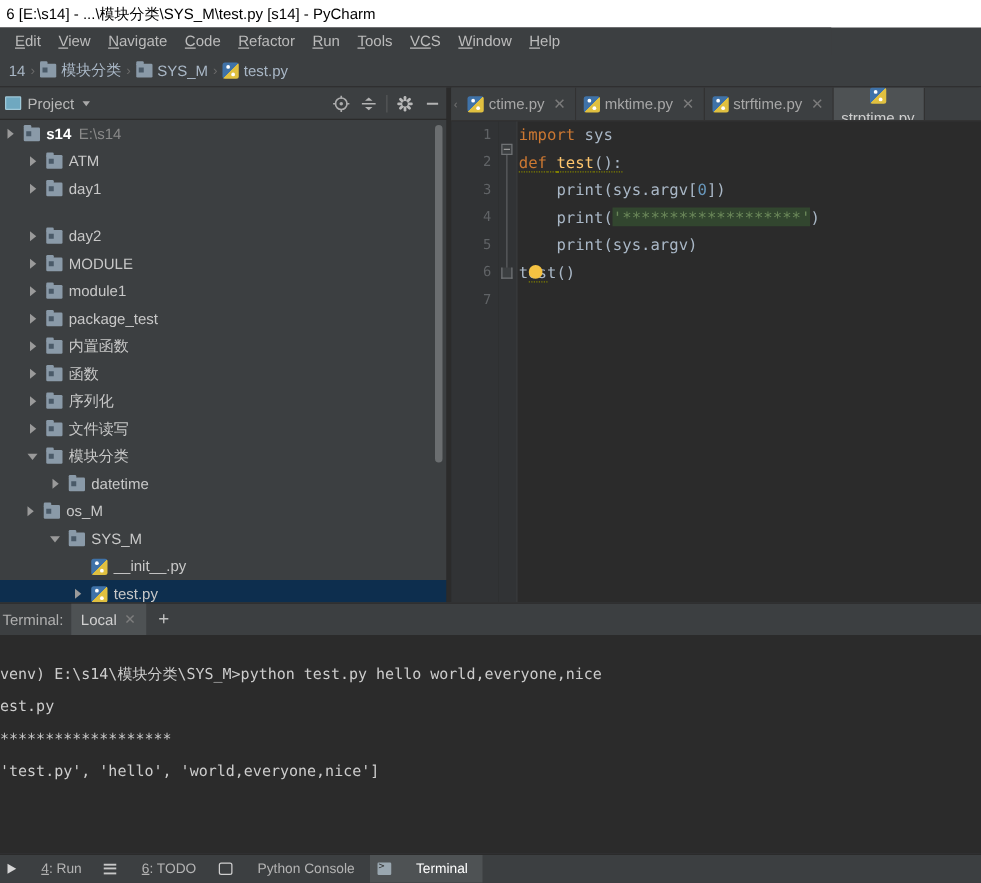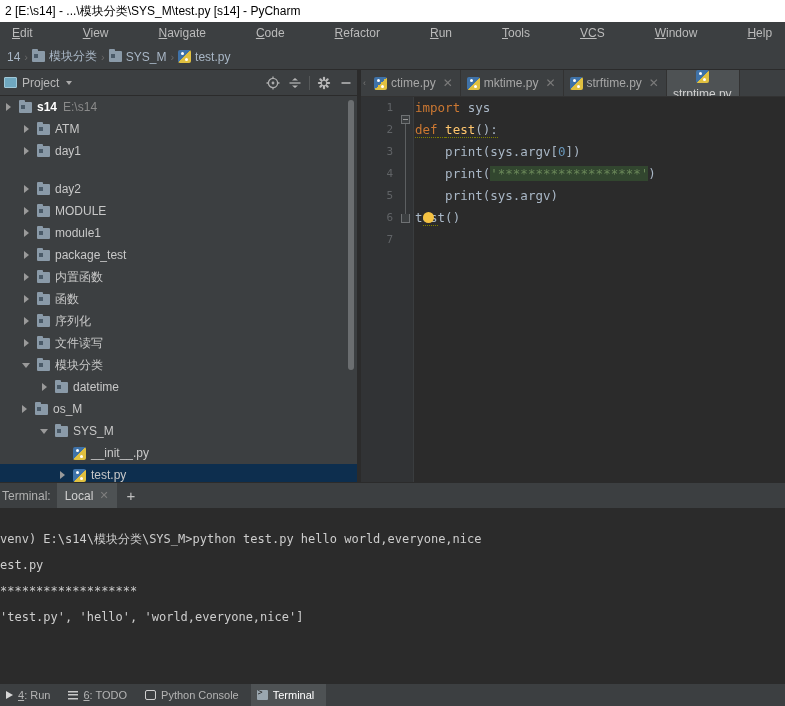--- a/index.html
+++ b/index.html
@@ -19,21 +19,20 @@
     font-size: 12px; line-height: 22px;
     padding-left: 5px; white-space: nowrap; overflow: hidden;
   }
 
   
   .menubar {
     position: absolute; left: 0; top: 22px; width: 665px; height: 22px;
     background: #3c3f41;
     display: flex; align-items: center;
     padding-left: 5px;
-    gap: 36px;
   }
   .menu-item {
     font-size: 12px; color: #bbbbbb;
     padding: 0 7px; line-height: 22px; white-space: nowrap;
   }
   .menu-item .mn { text-decoration: underline; }
 
   
   .breadcrumb {
     position: absolute; left: 0; top: 44px; width: 785px; height: 26px;
@@ -219,21 +218,21 @@
   .terminal .trow { height:26px; line-height:26px; white-space:pre; padding-left:0px; }
   .terminal .trow.first { padding-top: 18px; height: 44px; line-height: 26px;}
 
   
   .statusbar {
     position:absolute; left:0; top:683px; width:785px; height:23px;
     background:#3c3f41; display:flex; align-items:center;
     font-size:11px; color:#b4b4b4; border-top:1px solid #2b2b2b;
   }
   .sb-item {
-    display:flex; align-items:center; gap:5px; padding:0 12px 0 6px; height:23px; white-space:nowrap;
+    display:flex; align-items:center; gap:20px; padding:0 12px 0 6px; height:23px; white-space:nowrap;
   }
   .sb-item.active { background:#4e5254; color:#ffffff; }
   .sb-item .mn { text-decoration: underline; }
   .sb-ico { display:inline-block; }
   .ico-run {
     width:0;height:0;border-left:7px solid #d6d6d6;
     border-top:4.5px solid transparent;border-bottom:4.5px solid transparent;
   }
   .ico-todo {
     width:10px;height:9px;
@@ -255,21 +254,21 @@
   .right-edge {
     position:absolute; right:0; top:70px; width:2px; height:412px; background:#3c3f41;
   }
 </style>
 </head>
 <body>
 
 <div id="app">
 
   <div class="titlebar">
-    <span>2 [E:\s14] - ...\模块分类\SYS_M\test.py [s14] - PyCharm</span>
+    <span>6 [E:\s14] - ...\模块分类\SYS_M\test.py [s14] - PyCharm</span>
   </div>
 
   <div class="menubar" id="menubar">
       <div class="menu-item"><span class="mn">E</span><span>dit</span></div>
       <div class="menu-item"><span class="mn">V</span><span>iew</span></div>
       <div class="menu-item"><span class="mn">N</span><span>avigate</span></div>
       <div class="menu-item"><span class="mn">C</span><span>ode</span></div>
       <div class="menu-item"><span class="mn">R</span><span>efactor</span></div>
       <div class="menu-item"><span class="mn">R</span><span>un</span></div>
       <div class="menu-item"><span class="mn">T</span><span>ools</span></div>

